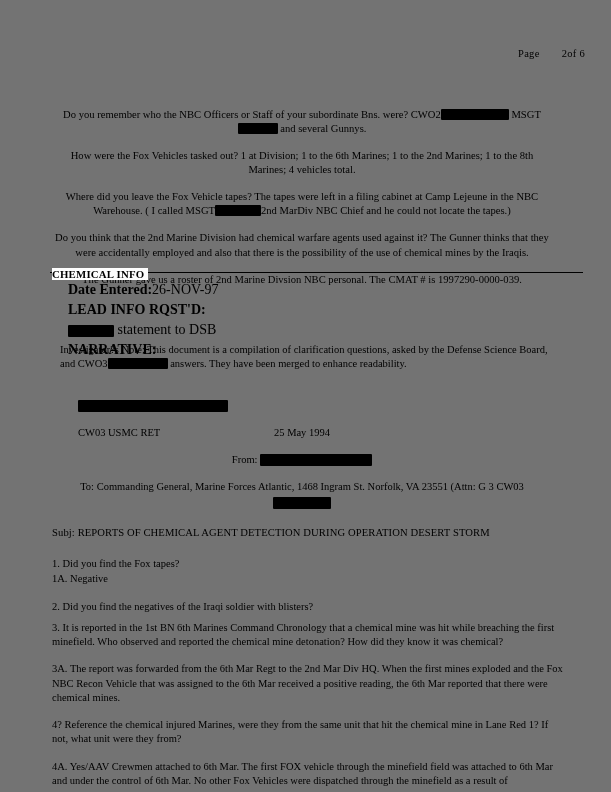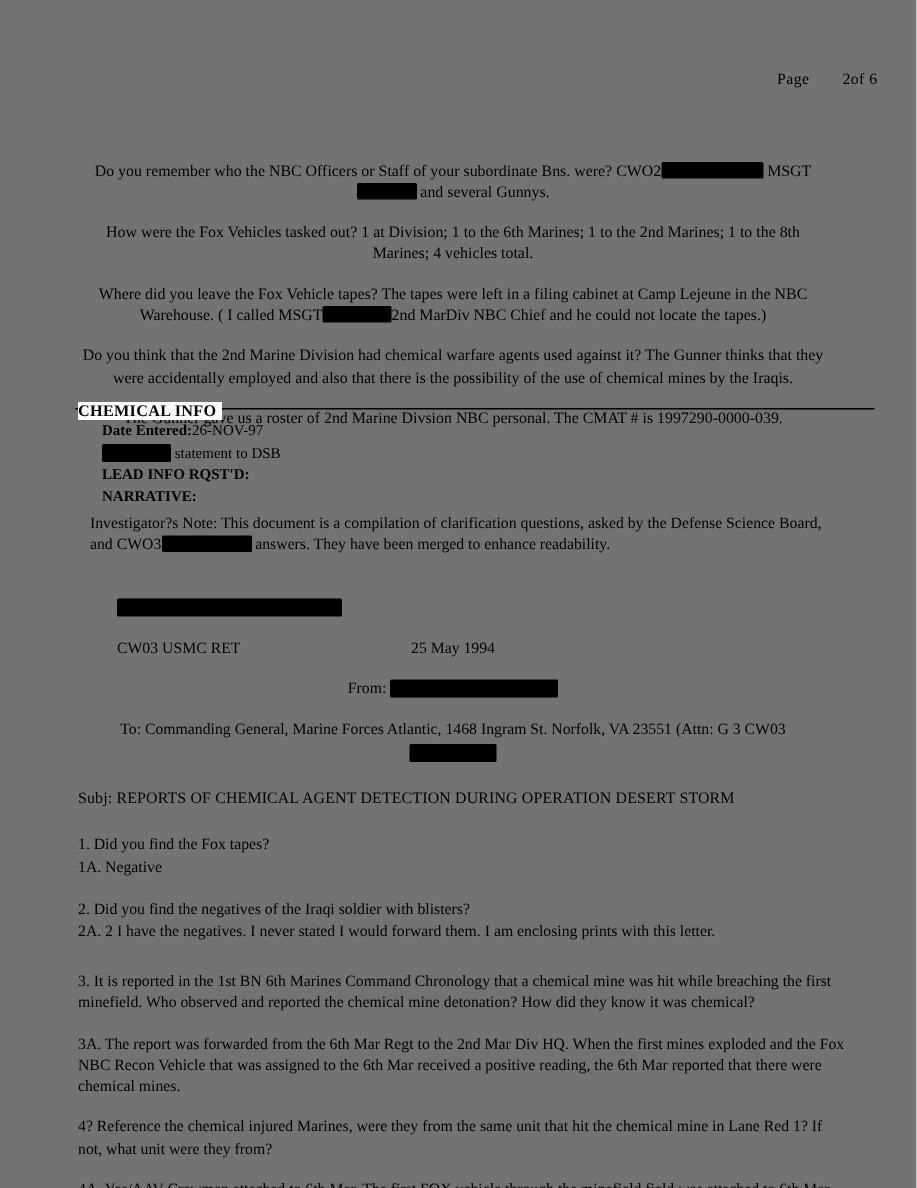--- a/index.html
+++ b/index.html
@@ -77,21 +77,21 @@
     letter-spacing: 0.2px;
     background: #fdfdfd;
     padding-right: 4px;
   }
 
   .meta {
     position: absolute;
     left: 68px;
     top: 281px;
     width: 480px;
-    font-size: 10px;
+    font-size: 14px;
     line-height: 1.35;
   }
   .meta .lbl { font-weight: bold; }
   .meta-row { margin-bottom: 1px; }
 
   .narr-body {
     position: absolute;
     left: 60px;
     top: 343px;
     width: 500px;
@@ -172,25 +172,25 @@
   </div>
 
   <div class="rule"></div>
   <div class="section-title">CHEMICAL INFO</div>
 
   <div class="meta">
     <div class="meta-row">
       <span class="lbl">Date Entered:</span><span>26-NOV-97</span>
     </div>
     <div class="meta-row">
+      <span class="lbl">LEAD INFO RQST'D:</span>
+    </div>
+    <div class="meta-row">
       <span class="redact block-line" style="width:46px"></span>
       <span>statement to DSB</span>
-    </div>
-    <div class="meta-row">
-      <span class="lbl">LEAD INFO RQST'D:</span>
     </div>
     <div class="meta-row">
       <span class="lbl">NARRATIVE:</span>
     </div>
   </div>
 
   <div class="narr-body">
     <span>Investigator?s Note:  This document is a compilation of clarification questions, asked by the Defense Science Board,  and CWO3</span><span class="redact" style="width:60px"></span>
     <span>answers.  They have been merged to enhance readability.</span>
   </div>
@@ -216,21 +216,20 @@
   <div class="subj">
     <span>Subj:</span>
     <span>REPORTS OF CHEMICAL AGENT DETECTION DURING OPERATION DESERT STORM</span>
   </div>
 
   <div class="qa">
     <p class="q">1. Did you find the Fox tapes?</p>
     <p class="a">1A. Negative</p>
 
     <p class="q">2. Did you find the negatives of the Iraqi soldier with blisters?</p>
-    <p class="a">2A. 2 I have the negatives.  I never stated  I would forward them.  I am enclosing prints with this letter.</p>
 
     <div class="spacer-18"></div>
 
     <p class="blk">3. It is reported in the 1st BN 6th Marines Command Chronology that a chemical mine was hit while breaching the first minefield.  Who observed and reported the chemical mine detonation?  How did they know it was chemical?</p>
     <p class="blk">3A.  The report was forwarded from the 6th Mar Regt to the 2nd Mar Div HQ.  When the first mines exploded and the Fox NBC Recon Vehicle that was assigned to the 6th Mar received a positive reading, the 6th Mar reported that there were chemical mines.</p>
 
     <p class="blk">4? Reference the chemical injured Marines, were they from the same unit that hit the chemical mine in Lane Red 1? If not, what unit were they from?</p>
     <p class="blk">4A.  Yes/AAV Crewmen attached to 6th Mar. The first FOX vehicle through the minefield field was attached to 6th Mar and under the control of 6th Mar.  No other Fox Vehicles were dispatched through the minefield as a result of</p>
   </div>
 

